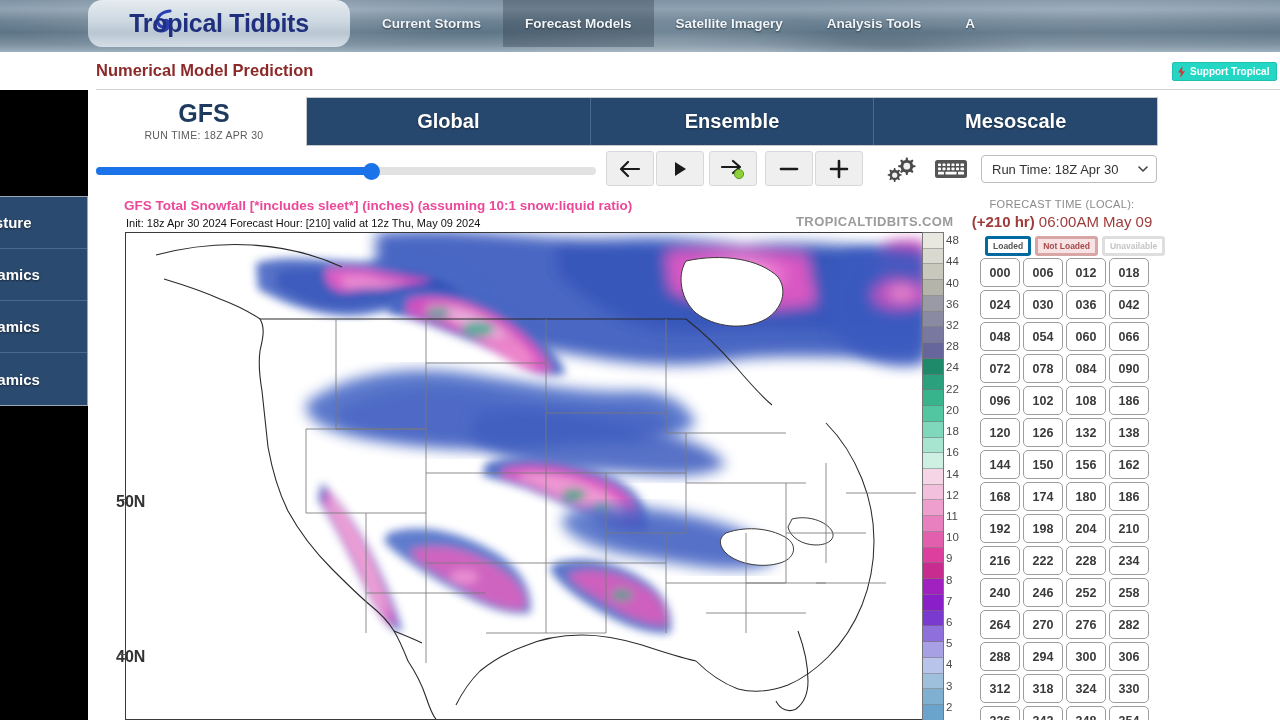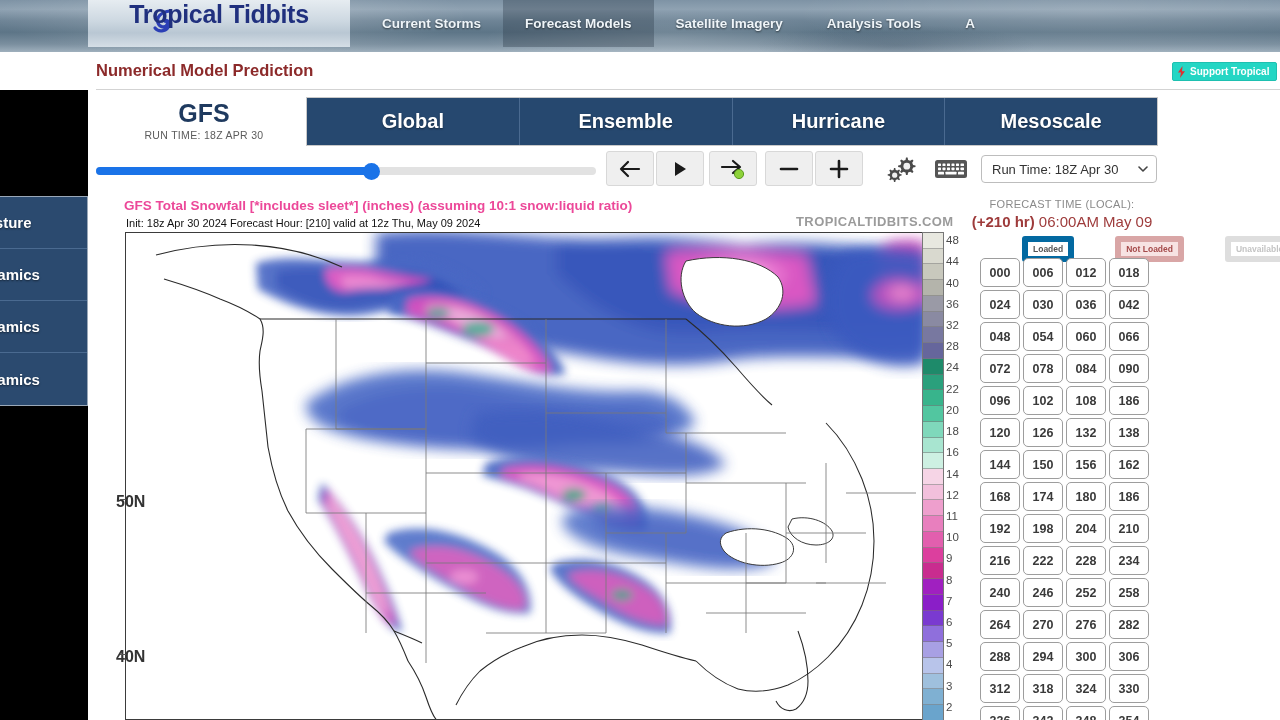--- a/index.html
+++ b/index.html
@@ -21,21 +21,21 @@
     content:""; position:absolute; inset:0;
     background:
       radial-gradient(ellipse 340px 60px at 18% 30%, rgba(255,255,255,.22), transparent 70%),
       radial-gradient(ellipse 260px 40px at 52% 75%, rgba(255,255,255,.16), transparent 70%),
       radial-gradient(ellipse 420px 70px at 85% 25%, rgba(255,255,255,.13), transparent 70%),
       radial-gradient(ellipse 200px 30px at 70% 88%, rgba(30,50,70,.25), transparent 70%);
   }
   .logo-plate {
     position: absolute; left: 88px; top: 0; width: 262px; height: 47px;
     background: linear-gradient(180deg,#e6ecf1 0%, #cdd8e1 45%, #b9c7d3 70%, #d5dee6 100%);
-    display: flex; justify-content: center;
+    display: flex; align-items: center; justify-content: center; border-radius: 14px;
   }
   .logo-text {
     font-size: 25px; font-weight: bold; color: #20307e; letter-spacing: -0.3px;
     font-family: "Liberation Sans", sans-serif; white-space: nowrap; position: relative; z-index:2;
   }
   .logo-swirl {
     position:absolute; left:64px; top:9px; width:22px; height:26px; z-index:1;
   }
   .nav-items { position: absolute; left: 360px; top: 0; height: 47px; display: flex; align-items: center; }
   .nav-item {
@@ -140,21 +140,21 @@
   .cbar-seg { width:100%; border-bottom:1px solid rgba(120,120,120,.55); }
   .cbar-labels { position:absolute; left:850px; top:32px; width:32px; height:500px; }
   .cbar-lab { position:absolute; font-size:11.5px; color:#4a4a4a; font-weight:normal; }
 
   
   .fc-panel { position:absolute; left:962px; top:192px; width:318px; height:528px; background:#fff; }
   .fc-caption { position:absolute; left:0; top:6px; width:200px; text-align:center; font-size:11px; color:#8a8a8a; letter-spacing:.3px; }
   .fc-time { position:absolute; left:0; top:21px; width:200px; text-align:center; font-size:15px; color:#9e3b3b; white-space:nowrap;}
   .fc-time b { font-weight: bold; }
   .legend-row { position:absolute; left:23px; top:44px; display:flex; gap:4px; }
-  .legend-chip { font-size:8.5px; font-weight:bold; padding:2px 5px; border-radius:3px; border:6px solid #0369a1; background:#fff; color:#555; white-space:nowrap;margin-left:37px;}
+  .legend-chip { font-size:8.5px; font-weight:bold; padding:2px 5px; border-radius:3px; border:3px solid #0369a1; background:#fff; color:#555; white-space:nowrap;}
   .legend-chip.notloaded { border-color:#d9a6a6; background:#f7e3e3; color:#a54a4a; }
   .legend-chip.unavail { border-color:#dedede; color:#c4c4c4; }
 
   .hour-grid {
     position:absolute; left:18px; top:66px; width:172px;
     display:grid; grid-template-columns: repeat(4, 40px); gap: 3px 3px;
   }
   .hour-cell {
     height: 29px; border:1px solid #9d9d9d; border-radius:5px; background:#fff;
     display:flex; align-items:center; justify-content:center;
@@ -197,21 +197,20 @@
   </div>
   <div class="hr-rule"></div>
 
   <div class="model-col">
     <div class="model-name">GFS</div>
     <div class="model-run">RUN TIME: 18Z APR 30</div>
   </div>
   <div class="cat-tabs">
     <div class="cat-tab">Global</div>
     <div class="cat-tab">Ensemble</div>
-    <div class="cat-tab">Hurricane</div>
     <div class="cat-tab">Mesoscale</div>
   </div>
 
   <div class="slider-wrap">
     <div class="slider-track"></div>
     <div class="slider-fill" style="width: 280px;"></div>
     <div class="slider-thumb" style="left: 267px;"></div>
   </div>
 
   <div class="ctrl-btn" style="left:606px">

